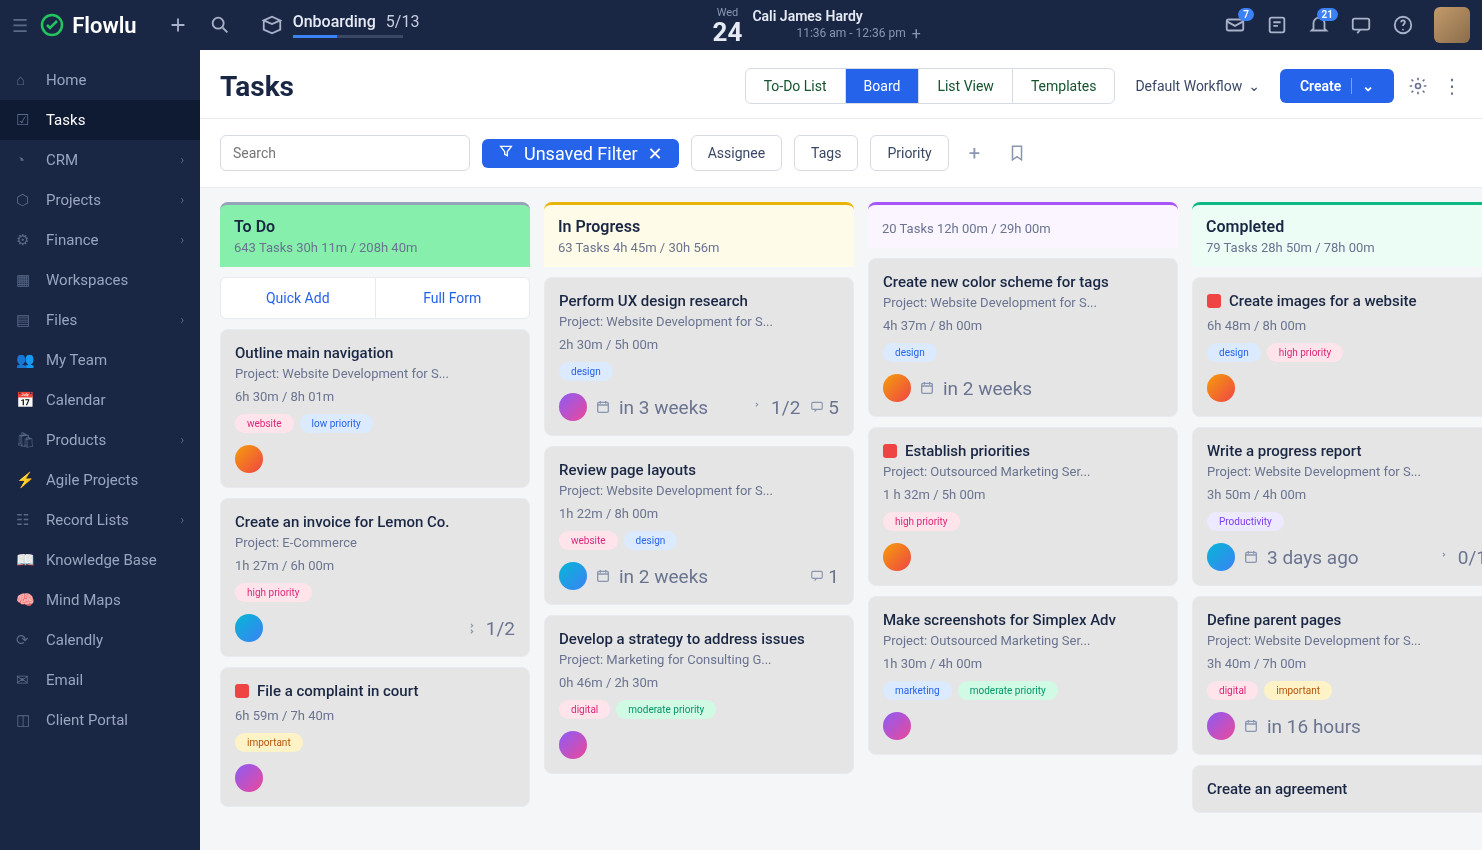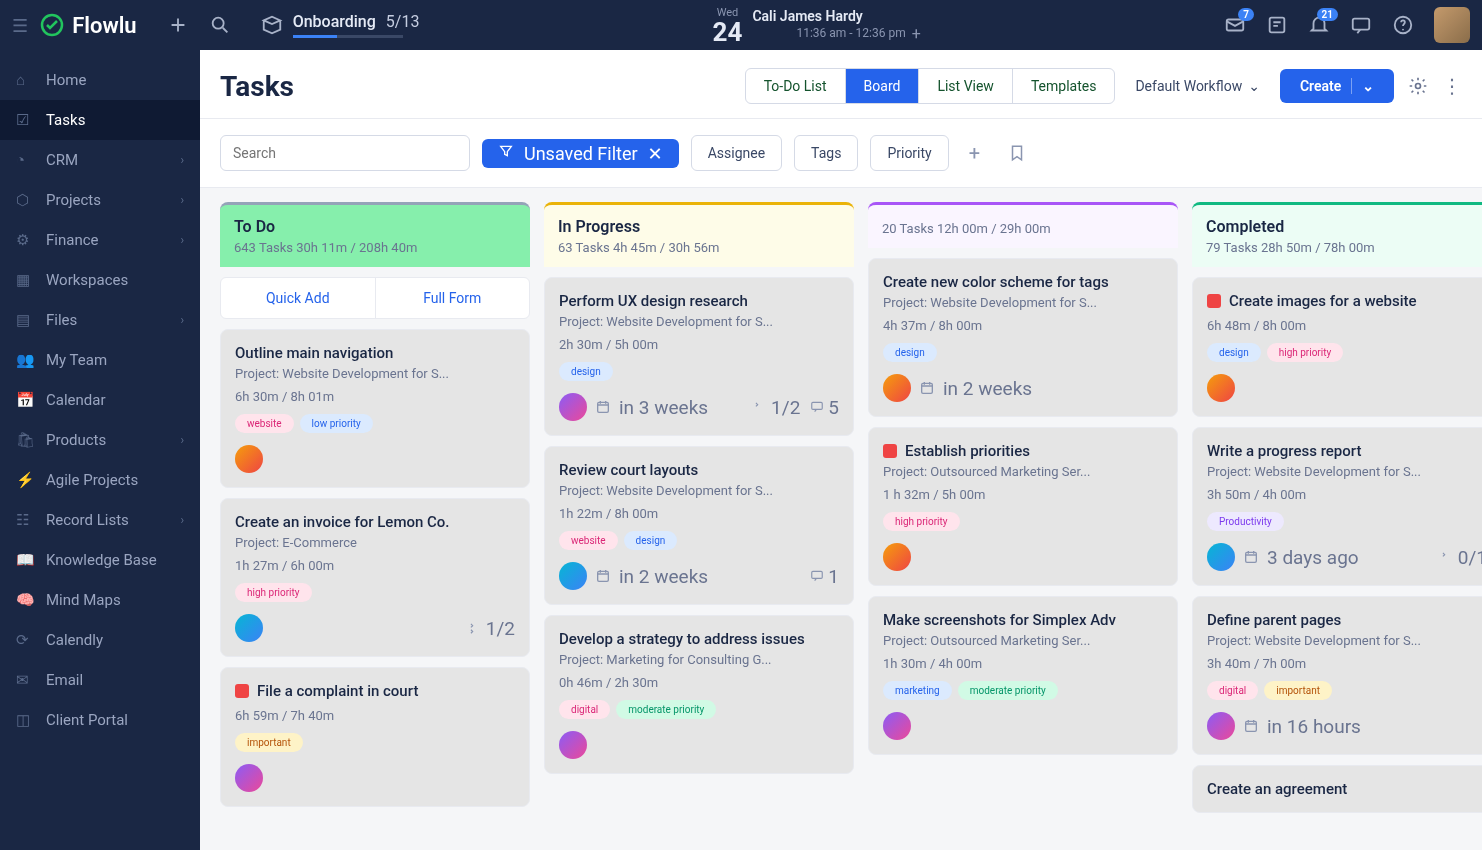--- a/index.html
+++ b/index.html
@@ -359,21 +359,21 @@
                     <path d="M5 5l3 3-3 3" stroke="#8a95b0" stroke-width="2" fill="none"></path>
                   </svg>1/2</span>
                 <span class="footer-meta"><svg width="14" height="14" viewBox="0 0 24 24">
                     <rect x="3" y="4" width="18" height="12" rx="2" fill="none" stroke="#8a95b0" stroke-width="2"></rect>
                     <path d="M8 20l3-4" stroke="#8a95b0" stroke-width="2"></path>
                   </svg>5</span>
               </div>
             </div>
           </div>
           <div class="card">
-            <div class="card-title">Review court layouts</div>
+            <div class="card-title">Review page layouts</div>
             <div class="card-project">Project: Website Development for S...</div>
             <div class="card-time">1h 22m / 8h 00m</div>
             <div class="card-tags">
               <span class="tag tag-pink">website</span>
               <span class="tag tag-blue">design</span>
             </div>
             <div class="card-footer">
               <div class="mini-avatar a3"></div>
               <svg width="16" height="16" viewBox="0 0 24 24">
                 <rect x="4" y="5" width="16" height="15" rx="2" fill="none" stroke="#8a95b0" stroke-width="2"></rect>

